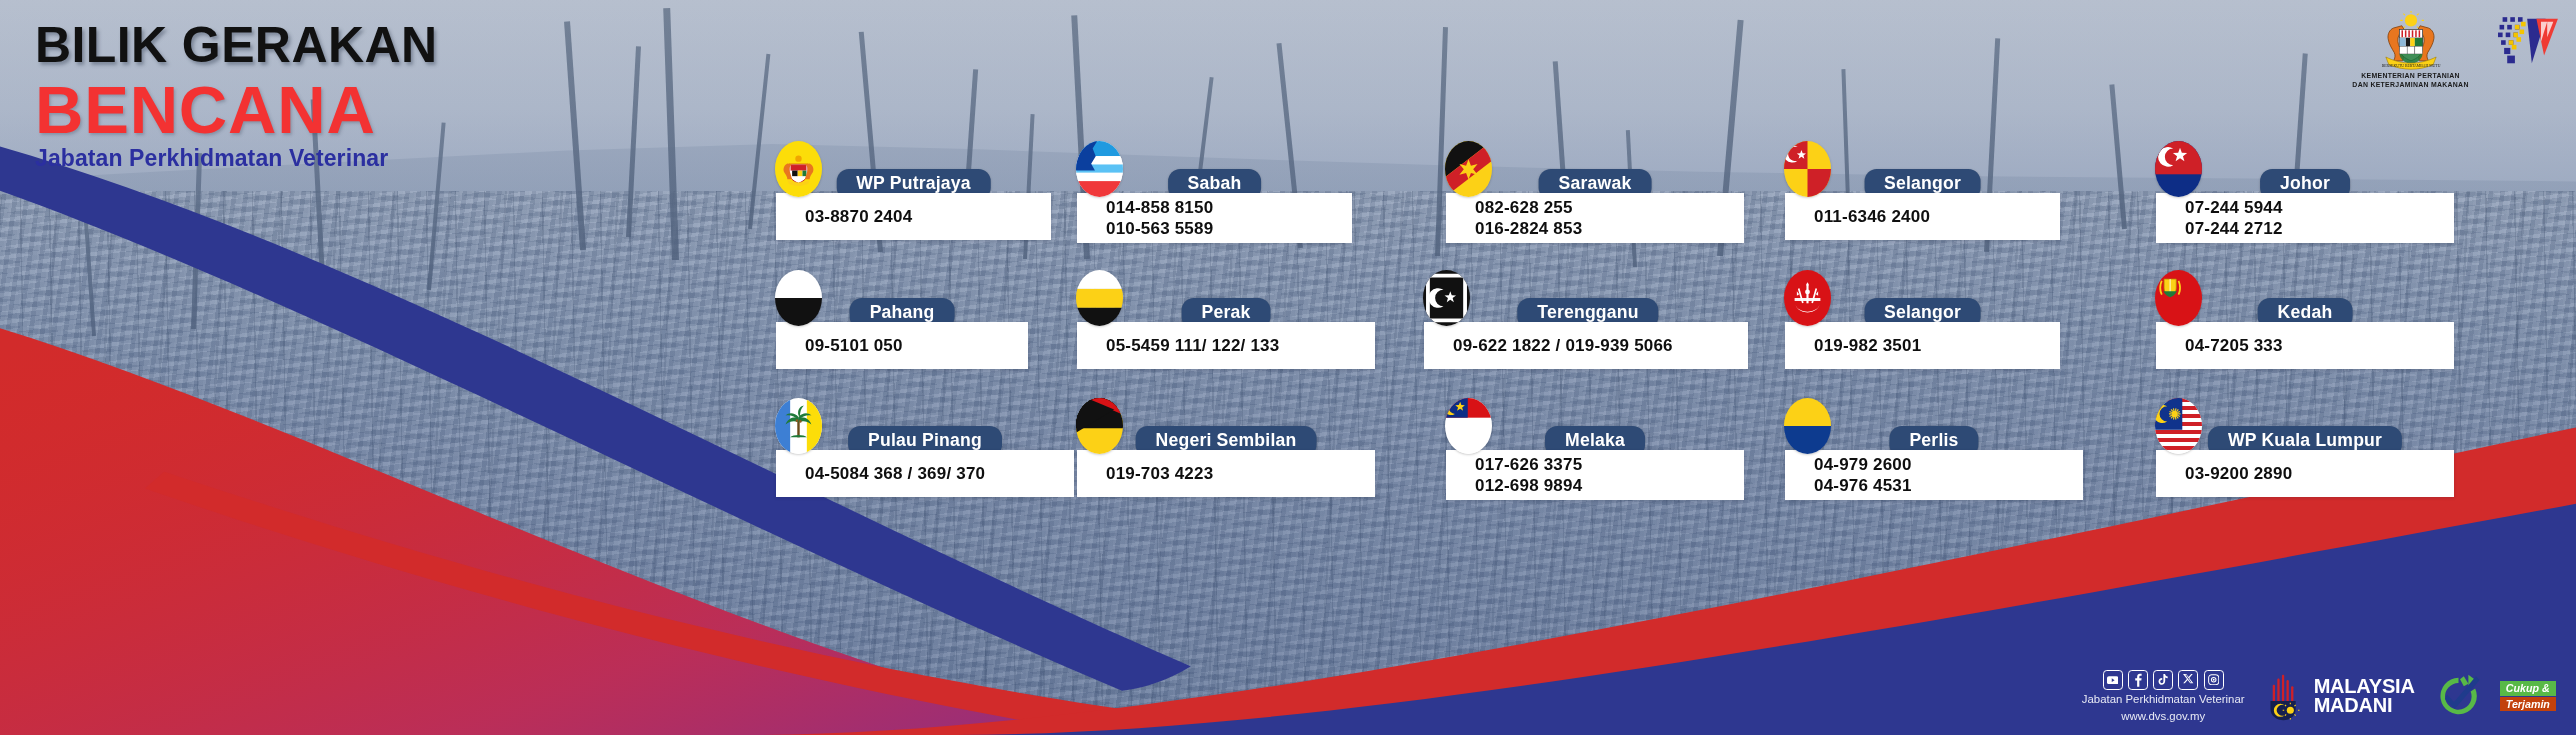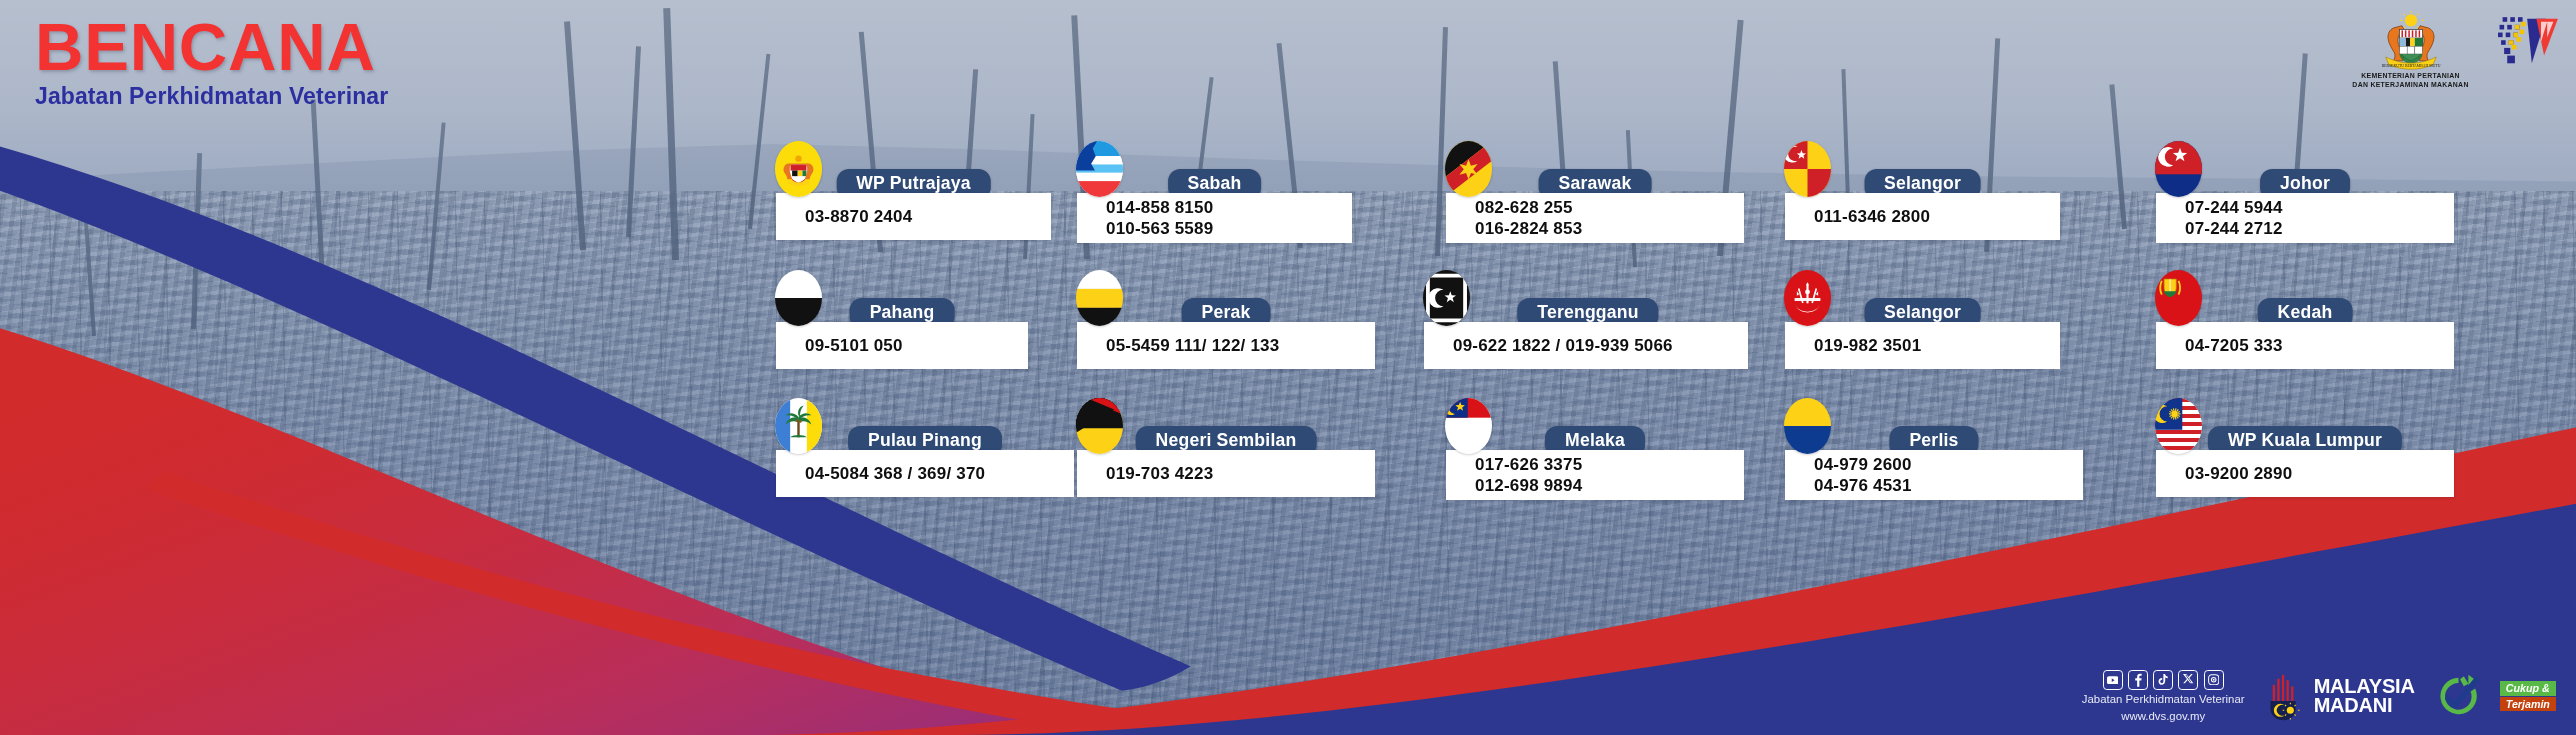--- a/index.html
+++ b/index.html
@@ -171,20 +171,21 @@
     </linearGradient>
   </defs>
 </svg>
 
 <svg id="footerband" viewBox="0 0 3375 963" preserveAspectRatio="none">
   <path d="M1180,963 C 1700,963 2300,830 3375,640 L3375,963 Z" fill="#2e3790"></path>
   <path d="M980,963 C 1500,963 2250,800 3375,560 L3375,660 C 2300,860 1700,963 1240,963 Z" fill="#d22b2b"></path>
 </svg>
 
 <div class="header">
+  <div class="t-bilik">BILIK GERAKAN</div>
   <div class="t-bencana">BENCANA</div>
   <div class="t-sub">Jabatan Perkhidmatan Veterinar</div>
 </div>
 
 <div class="toplogos">
   <div class="kpkm">
     <svg width="90" height="60" viewBox="0 0 118 78" aria-hidden="true">
       <circle cx="59" cy="12" r="8" fill="#fcd116"></circle>
       <g fill="#fcd116" stroke="#fcd116" stroke-width="1.4">
         <path d="M59 2v-3M59 25v3M48 12h-3M73 12h3M51 5l-2-2M67 5l2-2M51 20l-2 2M67 20l2 2"></path>
@@ -311,21 +312,21 @@
         <path d="M0 0h62L0 48z" fill="#111"></path>
         <path d="M0 48L62 0v26L0 74z" fill="#cf2027"></path>
         <path d="M31 24l3.2 8.6 8.8-2.3-5.8 7.1 5.8 7.1-8.8-2.3L31 51l-3.2-8.8-8.8 2.3 5.8-7.1-5.8-7.1 8.8 2.3z" fill="#fcd116"></path>
         </svg>
       </div>
     </div>
     <div class="card" style="left: 1772px; top: 169px; width: 275px;">
       <div class="pill">Selangor</div>
       <div class="bar" style="width:275px">
         <div class="nums">
-          <div>011-6346 2800</div>
+          <div>011-6346 2400</div>
         </div>
       </div>
       <div class="flag">
         <svg viewBox="0 0 62 74" preserveAspectRatio="none">
           <rect width="62" height="74" fill="#fcd116"></rect>
         <rect width="31" height="37" fill="#cf2027"></rect>
         <rect x="31" y="37" width="31" height="37" fill="#cf2027"></rect>
         <g transform="translate(15,17)">
           <path d="M3 -9a9.5 9.5 0 1 0 0 18 11.5 11.5 0 1 1 0-18z" fill="#fff"></path>
           <path d="M8 -5l1.6 4.2 4.4.2-3.4 2.8 1.2 4.3L8 3.9 4.2 6.5 5.4 2.2 2 -.6l4.4-.2z" fill="#fff"></path>

